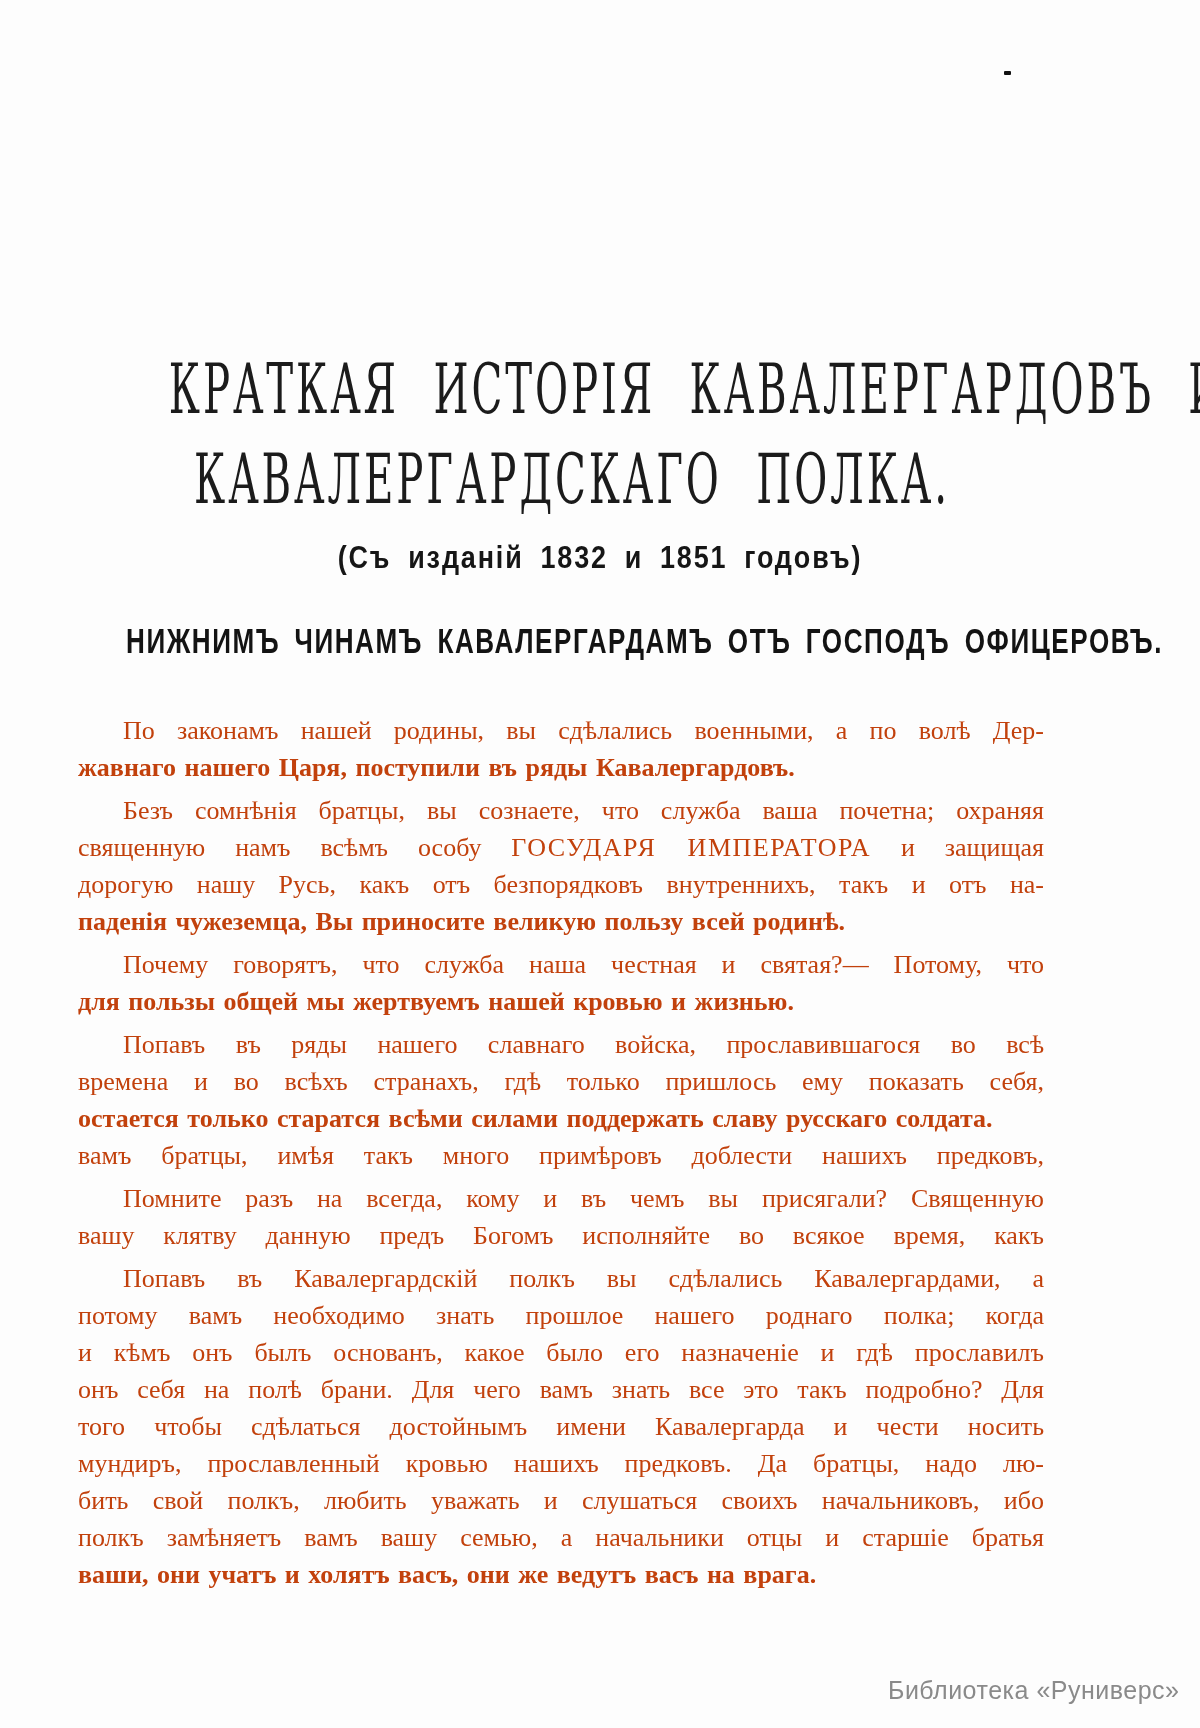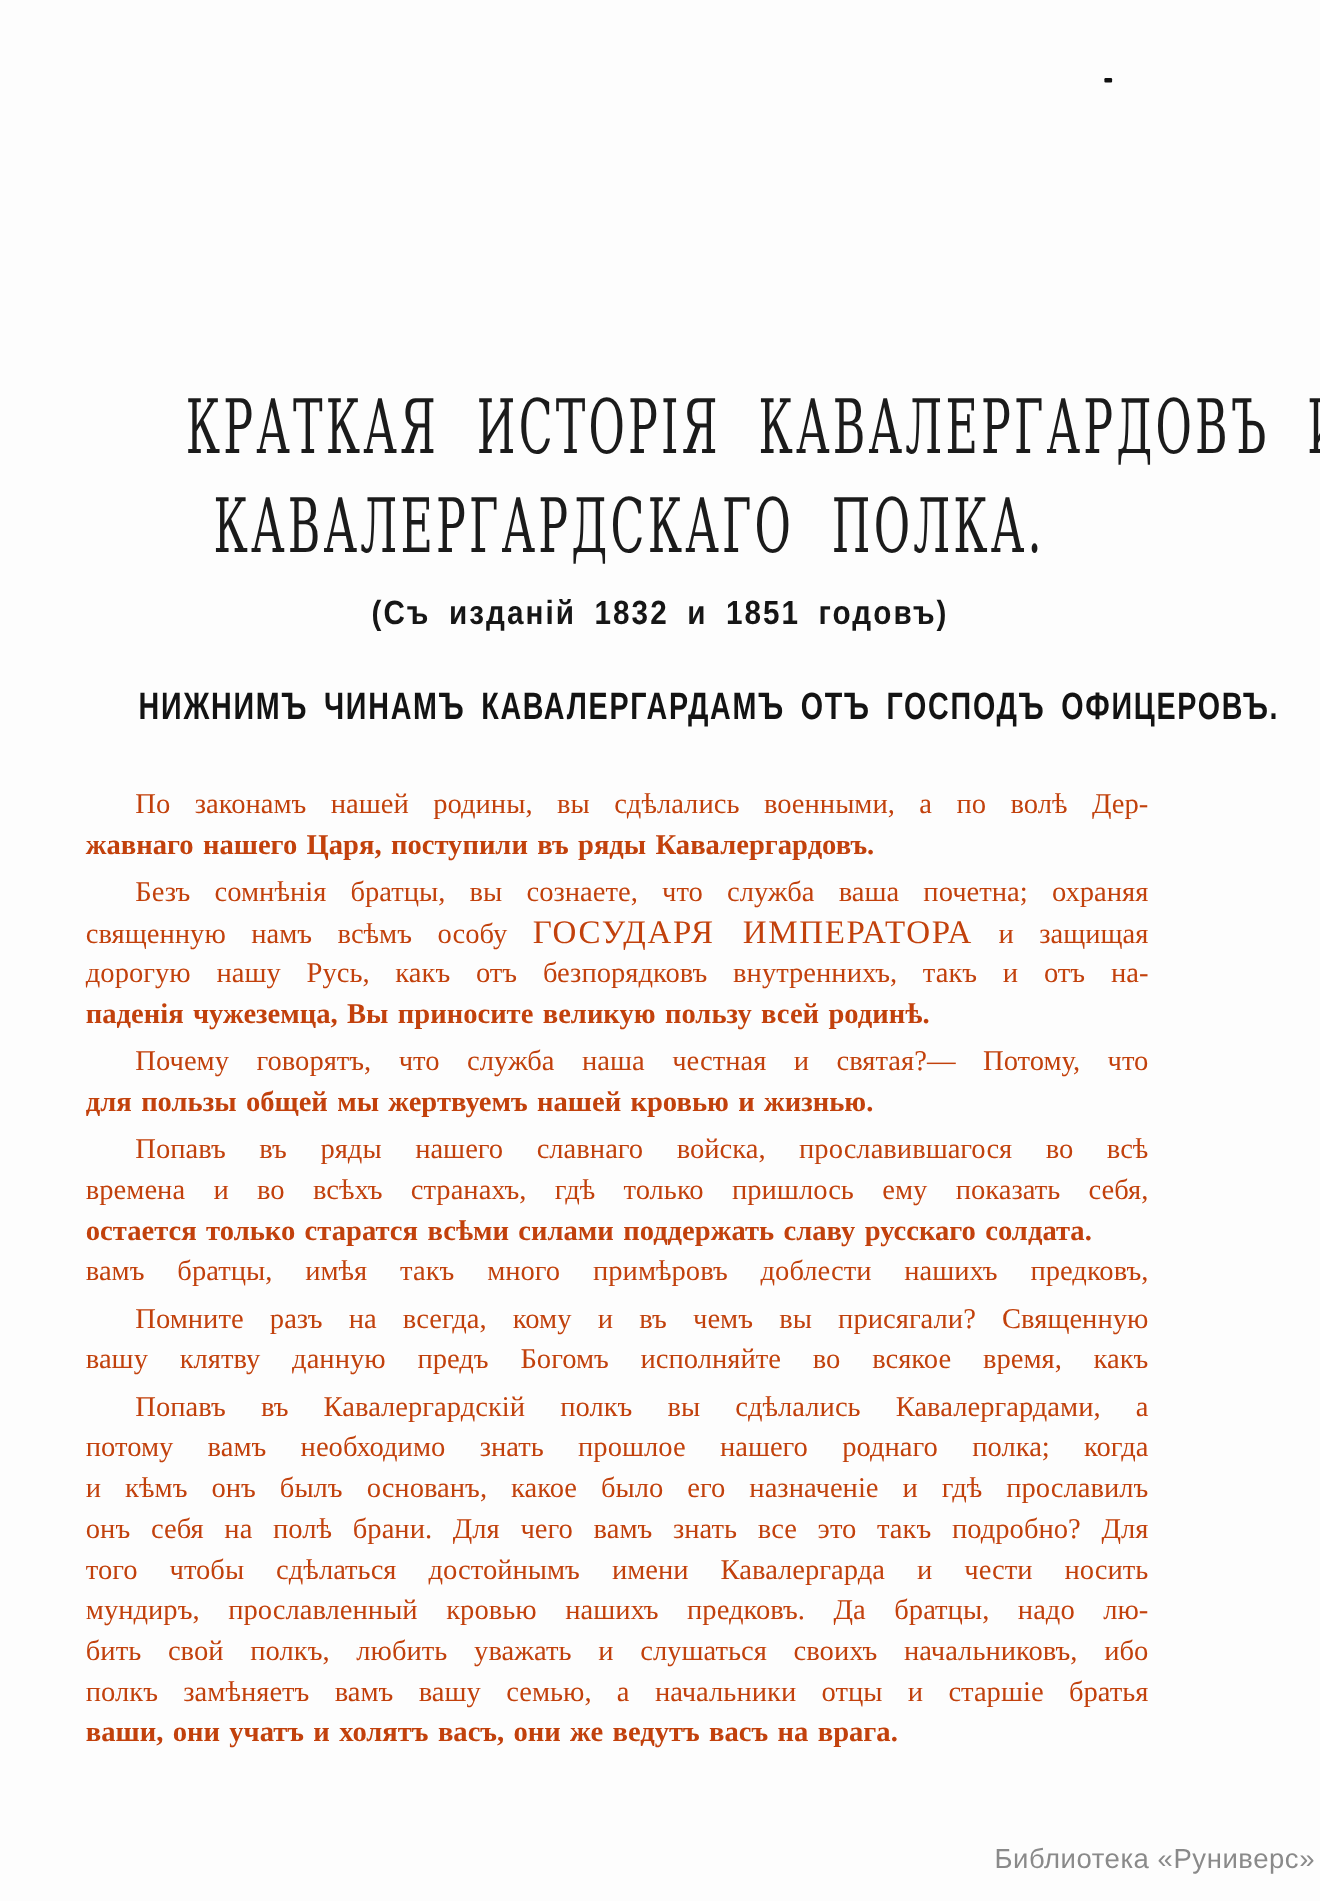--- a/index.html
+++ b/index.html
@@ -75,30 +75,29 @@
   .line {
     height:37px;
     line-height:37px;
     text-align:justify;
     text-align-last:justify;
     overflow:visible;
     word-spacing:2px;
   }
   .line.first { text-indent:45px; }
   .line.last { text-align-last:left;font-weight:bold; }
-  .caps-large { font-size:30px; letter-spacing:1.5px; }
+  .caps-large { font-size:26px; letter-spacing:1.5px; }
 
   .watermark {
     position:absolute; left:888px; top:1676px; width:290px;
     font-family:"Liberation Sans","DejaVu Sans",sans-serif;
     font-size:25px;
     color:#8a8a8a;
     letter-spacing:0.5px;
     white-space:nowrap;
-    margin-left:16px;
   }
 </style>
 </head>
 <body>
 
 <div class="page">
 
   <div class="ink-speck"></div>
 
   <div class="title-block">

